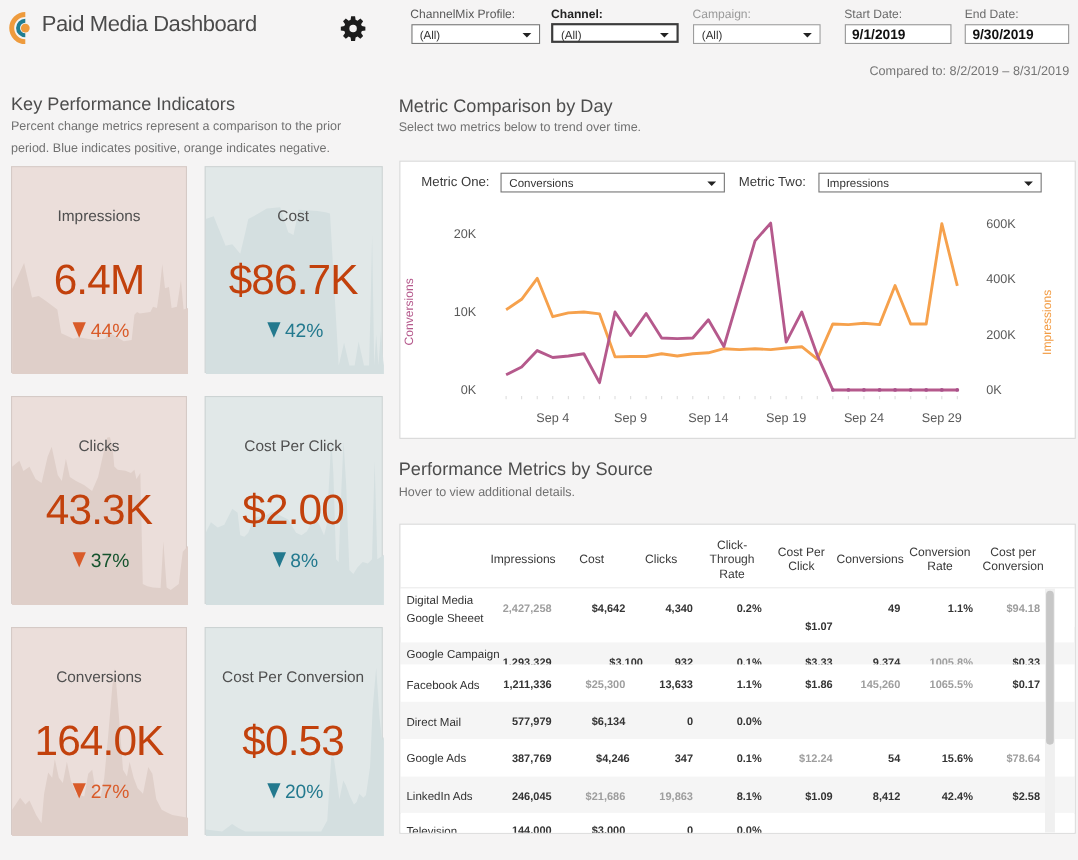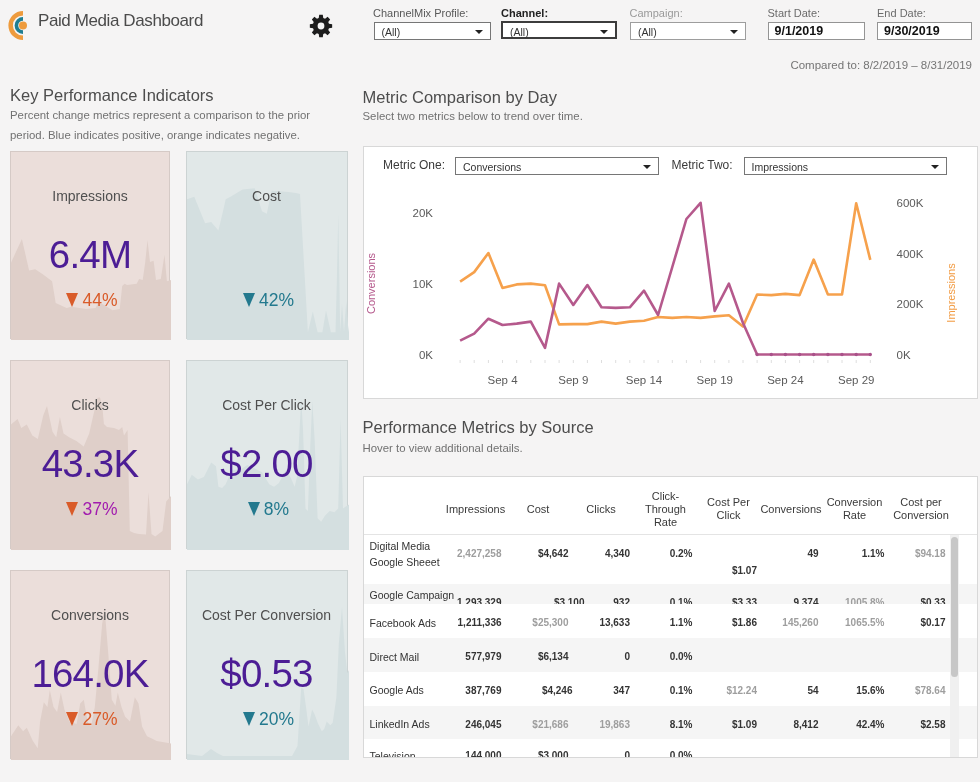--- a/index.html
+++ b/index.html
@@ -1,26 +1,26 @@
 <!DOCTYPE html>
 <html><head><meta charset="utf-8"><style>
 *{margin:0;padding:0;box-sizing:border-box}
 body{width:980px;height:782px;background:#f5f4f4;font-family:"Liberation Sans",sans-serif;position:relative;overflow:hidden}
 .abs{position:absolute}
-.title{position:absolute;left:38px;top:10.5px;font-size:17px;color:#4b4b4b;letter-spacing:-0.4px}
+.title{position:absolute;left:38px;top:10.5px;font-size:20px;color:#4b4b4b;letter-spacing:-0.4px}
 .h2{position:absolute;font-size:16.5px;color:#4d4d4d}
 .sub{position:absolute;font-size:11.4px;color:#717171;line-height:20px}
 .flab{position:absolute;font-size:11px}
 .dd{position:absolute;height:18.5px;background:#fff;font-size:10.5px;color:#333;line-height:19px;padding-left:7px}
 .dar{position:absolute;right:7px;top:7px;width:0;height:0;border-left:4px solid transparent;border-right:4px solid transparent;border-top:4.5px solid #222}
 .din{position:absolute;height:18.5px;background:#fff;border:1px solid #949494;font-size:12.5px;font-weight:bold;color:#111;line-height:17px;padding-left:6px}
 .cmp{position:absolute;right:8px;top:59px;font-size:11.5px;color:#757575}
 .card{position:absolute;border:1px solid rgba(0,0,0,0.09)}
 .klab{position:absolute;top:36px;width:100%;text-align:center;font-size:14px;color:#4f4f4f}
-.kbig{position:absolute;top:81px;width:100%;text-align:center;font-size:38.5px;color:#4c1d95;letter-spacing:-0.8px}
+.kbig{position:absolute;top:81px;width:100%;text-align:center;font-size:38.5px;color:#c2410c;letter-spacing:-0.8px}
 .kpct{position:absolute;top:137.5px;width:100%;text-align:center;font-size:17.5px;padding-left:4px}
 .tri{display:inline-block;width:0;height:0;border-left:6.75px solid transparent;border-right:6.75px solid transparent;border-top:14px solid;margin-right:4px;vertical-align:-1px}
 .panel{position:absolute;background:#fff;border:1px solid #d8d8d8;overflow:hidden}
 .axlab{font-size:11.5px;fill:#5a5a5a;font-family:"Liberation Sans",sans-serif}
 .axttl{font-size:11px;font-family:"Liberation Sans",sans-serif}
 .th{position:absolute;font-size:11px;color:#3a3a3a;text-align:center;line-height:13.3px}
 .trow{position:absolute;left:0;width:613.5px}
 .rlab{position:absolute;left:6px;width:100px;font-size:10.5px;color:#333;line-height:15.5px}
 .tv{position:absolute;font-size:10px;font-weight:bold;color:#343434;text-align:right}
 .tv.g{color:#9e9e9e;font-weight:bold}
@@ -56,29 +56,30 @@
     </svg>
 <div class="klab">Impressions</div>
 <div class="kbig">6.4M</div>
 <div class="kpct" style="color:#d95b29"><span class="tri" style="border-top-color:#d95b29"></span>44%</div>
 </div>
 <div class="card" style="left:185.5px;top:151px;width:162px;height:188px;background:#e1e8e8">
 <svg width="162" height="188" viewBox="0 0 162 188" style="position:absolute;left:0;top:0">
       <polygon points="0,47.2 7.3,44.7 9.7,50.8 18.1,71.3 24.2,70.1 31.4,78.6 36.3,58 38.7,47.2 43.5,44.7 55.6,37.5 67.7,36.3 75,59.2 79.8,61.7 84.6,38.7 101.6,39.9 109,41 113,42 120.9,180.2 125.8,159.6 130.6,180.2 135.4,180.2 139,158.4 143.9,180.2 148.5,180.2 149.8,130 151.3,62 153.2,180 155,152 157,180 159.3,149 161.5,180 163,160 163,189 0,189" fill="#d4dfe0"></polygon>
     </svg>
 <div class="klab">Cost</div>
+<div class="kbig">$86.7K</div>
 <div class="kpct" style="color:#23798e"><span class="tri" style="border-top-color:#23798e"></span>42%</div>
 </div>
 <div class="card" style="left:10px;top:360px;width:160px;height:189px;background:#ebdeda">
 <svg width="160" height="189" viewBox="0 0 160 189" style="position:absolute;left:0;top:0">
       <polygon points="0,63.4 6.6,57.9 10.3,67.1 15.8,63.4 21.3,74.4 26.8,78.1 32.3,54.2 36,45.1 41.5,70.8 45.2,76.3 48.9,56.1 52.5,72.6 58.1,76.3 65.4,80 72.7,85.4 78.2,72.6 81.9,56.1 84.5,45 86.5,36.8 89,36.5 91.5,47 92.9,63 96,66 103,67 108,68.9 111.2,66 113,74.4 116.6,68.9 118.8,169.9 123,172 128,173 135,173.5 137.5,131.3 140.5,173 144.2,175.4 151.5,169.9 155.2,140.5 160,135 160,189 0,189" fill="#dfcfc9"></polygon>
     </svg>
 <div class="klab">Clicks</div>
 <div class="kbig">43.3K</div>
-<div class="kpct" style="color:#a21caf"><span class="tri" style="border-top-color:#d95b29"></span>37%</div>
+<div class="kpct" style="color:#14532d"><span class="tri" style="border-top-color:#d95b29"></span>37%</div>
 </div>
 <div class="card" style="left:185.5px;top:360px;width:162px;height:189px;background:#e1e8e8">
 <svg width="162" height="189" viewBox="0 0 162 189" style="position:absolute;left:0;top:0">
       <polygon points="0,123.3 4.8,113.7 10.9,118.5 16.9,116.1 24.2,101.6 29,105.2 31.4,125.7 35.1,127 38.7,123.3 44.7,108.8 53.2,108.8 60.5,104 67.7,107.6 75,111.2 82.2,123.3 87.1,125.7 91.9,122.1 99.1,108.8 104,117.3 107.6,125.7 110,116.1 112.4,72.6 114.2,37.5 116.1,70.1 118.5,147.5 120.9,150 123.3,84.6 125.3,39.9 127.7,79.8 130.6,157.2 134.2,160.8 137.9,154.8 142.7,150 147.5,151.2 151.2,147.5 153.6,58 156,147.5 159.6,145.1 163,142.7 163,189 0,189" fill="#d4dfe0"></polygon>
     </svg>
 <div class="klab">Cost Per Click</div>
 <div class="kbig">$2.00</div>
 <div class="kpct" style="color:#23798e"><span class="tri" style="border-top-color:#23798e"></span>8%</div>
 </div>
 <div class="card" style="left:10px;top:570px;width:160px;height:189px;background:#ebdeda">

